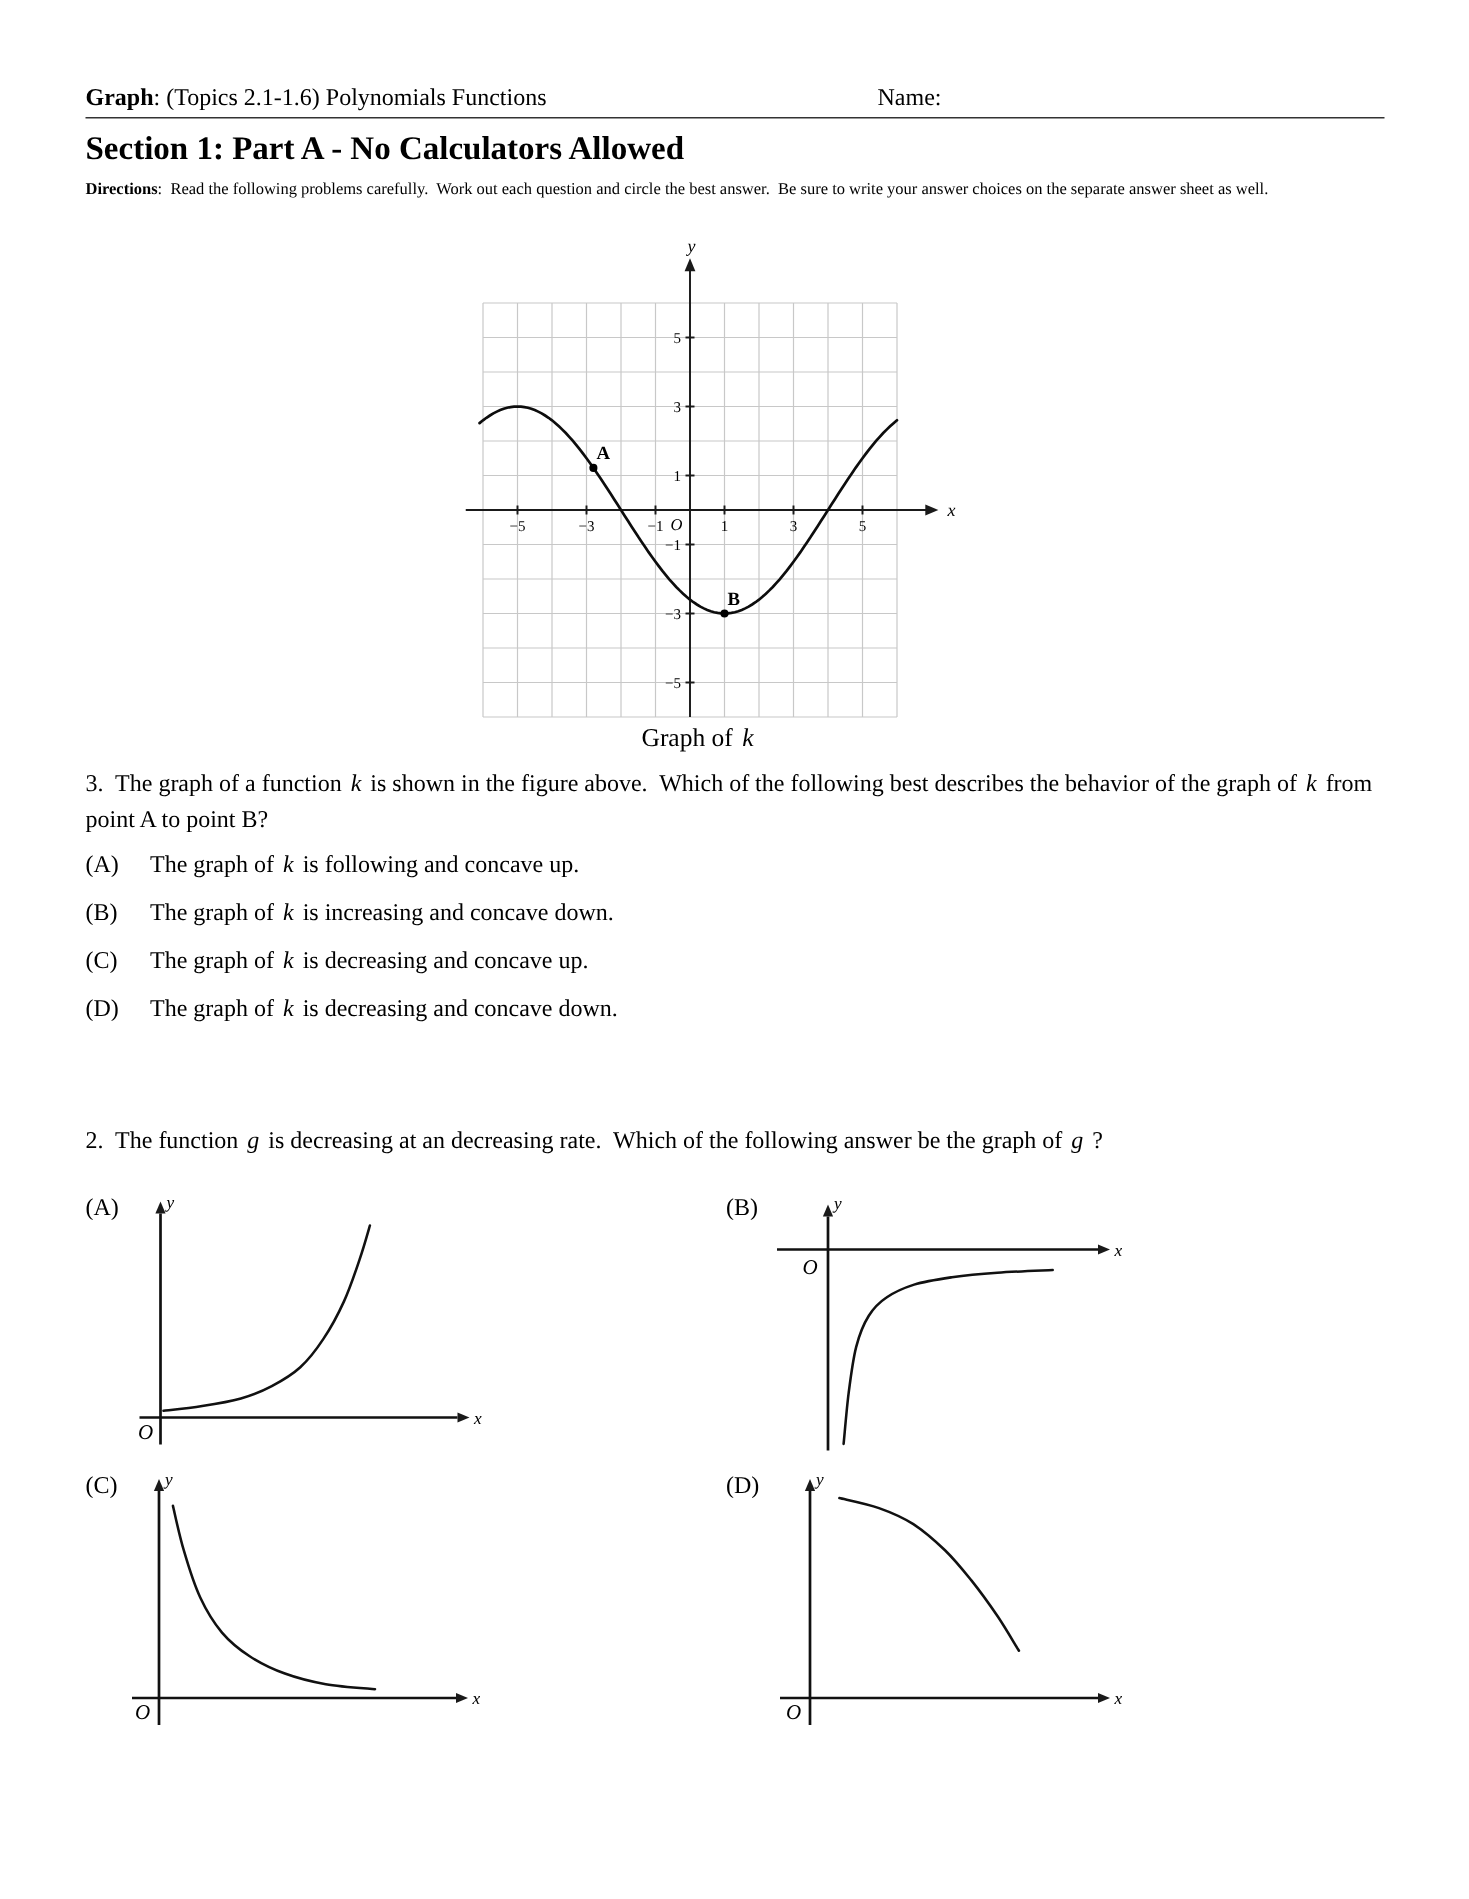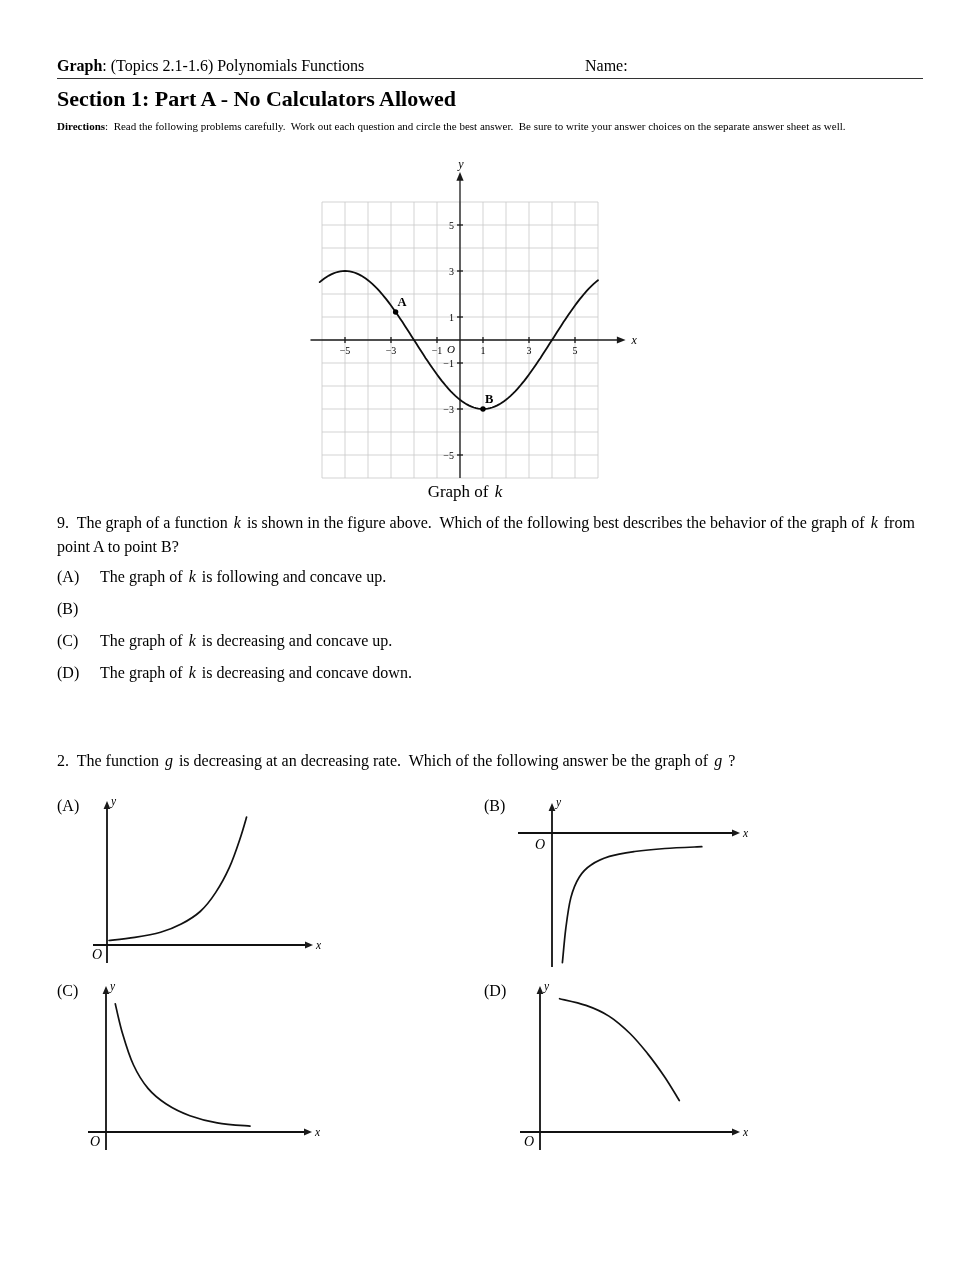--- a/index.html
+++ b/index.html
@@ -115,28 +115,29 @@
       <text x="169" y="6.099999999999994" class="axisname" text-anchor="middle">y</text>
       <text x="163" y="191" class="origin" text-anchor="end">O</text>
       <path d="M27.7 120.1L30.0 118.2L32.3 116.5L34.6 115.0L36.9 113.6L39.2 112.4L41.5 111.4L43.8 110.5L46.1 109.8L48.4 109.4L50.7 109.1L53.0 109.0L55.3 109.1L57.6 109.4L59.9 109.8L62.2 110.5L64.5 111.4L66.8 112.4L69.1 113.6L71.4 115.0L73.7 116.5L76.0 118.2L78.3 120.1L80.6 122.2L82.9 124.4L85.2 126.7L87.5 129.2L89.8 131.8L92.1 134.6L94.4 137.4L96.7 140.4L99.0 143.5L101.3 146.7L103.6 149.9L105.9 153.3L108.2 156.7L110.5 160.1L112.8 163.7L115.1 167.2L117.4 170.8L119.7 174.4L122.0 178.0L124.3 181.6L126.6 185.2L128.9 188.8L131.2 192.3L133.5 195.9L135.8 199.3L138.1 202.7L140.4 206.1L142.7 209.3L145.0 212.5L147.3 215.6L149.6 218.6L151.9 221.4L154.2 224.2L156.5 226.8L158.8 229.3L161.1 231.6L163.4 233.8L165.7 235.9L168.0 237.8L170.3 239.5L172.6 241.0L174.9 242.4L177.2 243.6L179.5 244.6L181.8 245.5L184.1 246.2L186.4 246.6L188.7 246.9L191.0 247.0L193.3 246.9L195.6 246.6L197.9 246.2L200.2 245.5L202.5 244.6L204.8 243.6L207.1 242.4L209.4 241.0L211.7 239.5L214.0 237.8L216.3 235.9L218.6 233.8L220.9 231.6L223.2 229.3L225.5 226.8L227.8 224.2L230.1 221.4L232.4 218.6L234.7 215.6L237.0 212.5L239.3 209.3L241.6 206.1L243.9 202.7L246.2 199.3L248.5 195.9L250.8 192.3L253.1 188.8L255.4 185.2L257.7 181.6L260.0 178.0L262.3 174.4L264.6 170.8L266.9 167.2L269.2 163.7L271.5 160.1L273.8 156.7L276.1 153.3L278.4 149.9L280.7 146.7L283.0 143.5L285.3 140.4L287.6 137.4L289.9 134.6L292.2 131.8L294.5 129.2L296.8 126.7L299.1 124.4L301.4 122.2L303.7 120.1L306.0 118.2" class="curve"></path>
       <circle cx="103.60000000000001" cy="149.94" r="2.7" class="dot"></circle>
       <text x="105.60000000000001" y="143.94" class="ptname">A</text>
       <circle cx="191" cy="247" r="2.7" class="dot"></circle>
       <text x="193" y="241" class="ptname">B</text>
     </svg>
   <div class="abs figure-caption"><span>Graph of </span><i class="mvar">k</i></div>
 
-  <p id="q1" class="abs question"><span>9.  The graph of a function </span><i class="mvar">k</i><span> is shown in the figure above.  Which of the following best describes the behavior of the graph of </span><i class="mvar">k</i><span> from point A to point B?</span></p>
+  <p id="q1" class="abs question"><span>3.  The graph of a function </span><i class="mvar">k</i><span> is shown in the figure above.  Which of the following best describes the behavior of the graph of </span><i class="mvar">k</i><span> from point A to point B?</span></p>
 
   <div class="abs option" style="top:568px">
     <span class="opt-label">(A)</span>
     <span><span>The graph of </span><i class="mvar">k</i><span> is following and concave up.</span></span>
   </div>
   <div class="abs option" style="top:600px">
     <span class="opt-label">(B)</span>
+    <span><span>The graph of </span><i class="mvar">k</i><span> is increasing and concave down.</span></span>
   </div>
   <div class="abs option" style="top:632px">
     <span class="opt-label">(C)</span>
     <span><span>The graph of </span><i class="mvar">k</i><span> is decreasing and concave up.</span></span>
   </div>
   <div class="abs option" style="top:664px">
     <span class="opt-label">(D)</span>
     <span><span>The graph of </span><i class="mvar">k</i><span> is decreasing and concave down.</span></span>
   </div>
 

